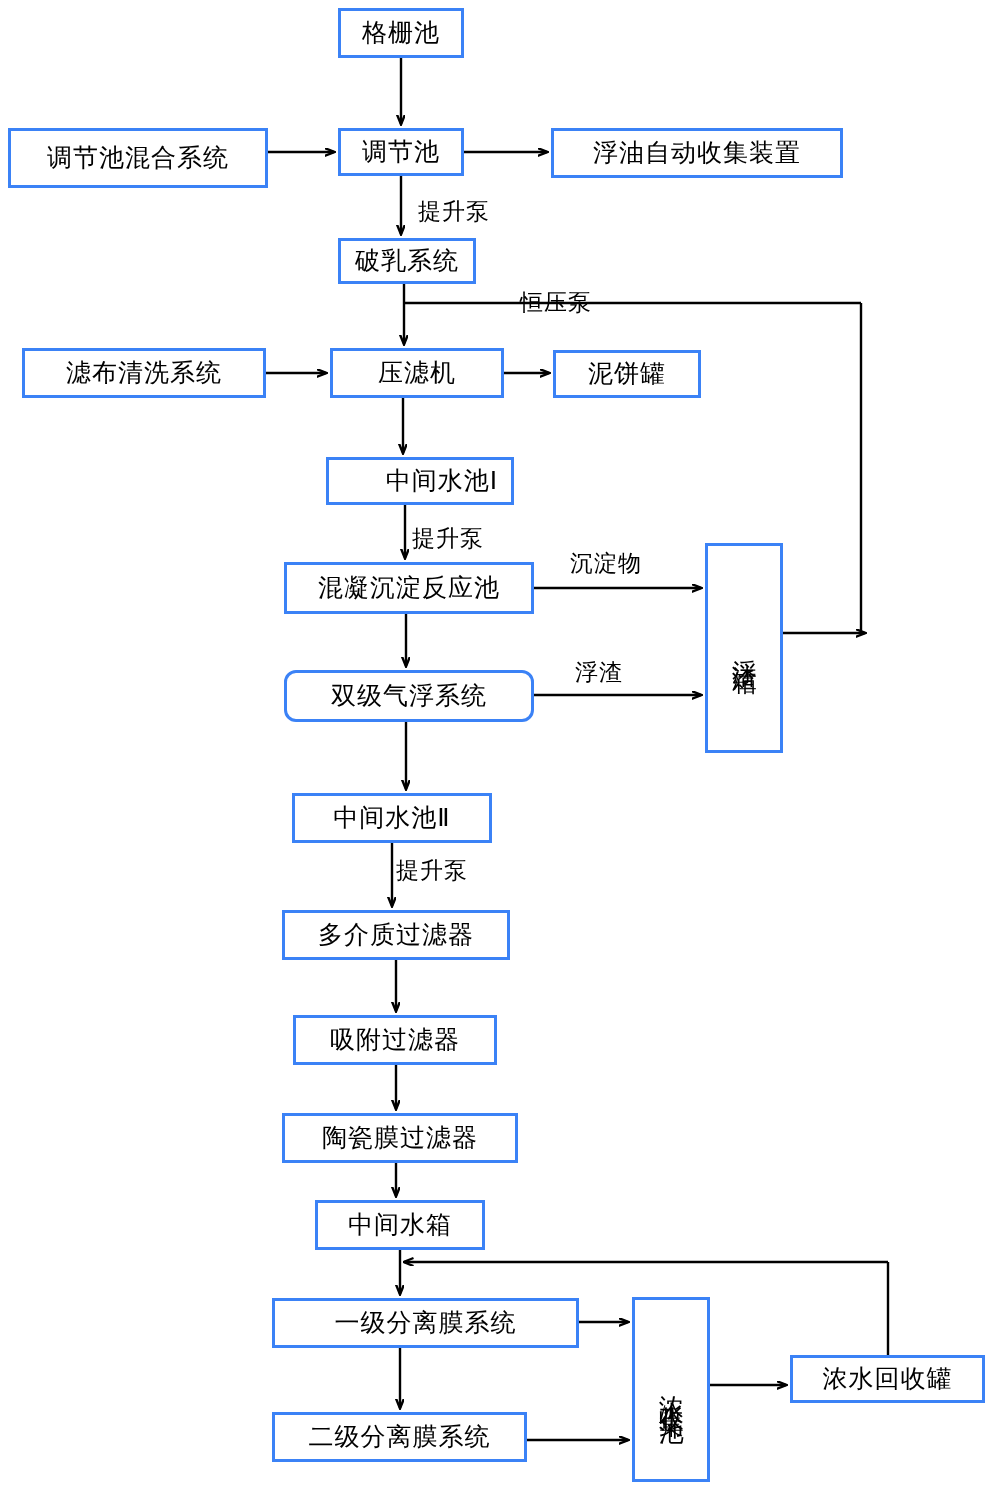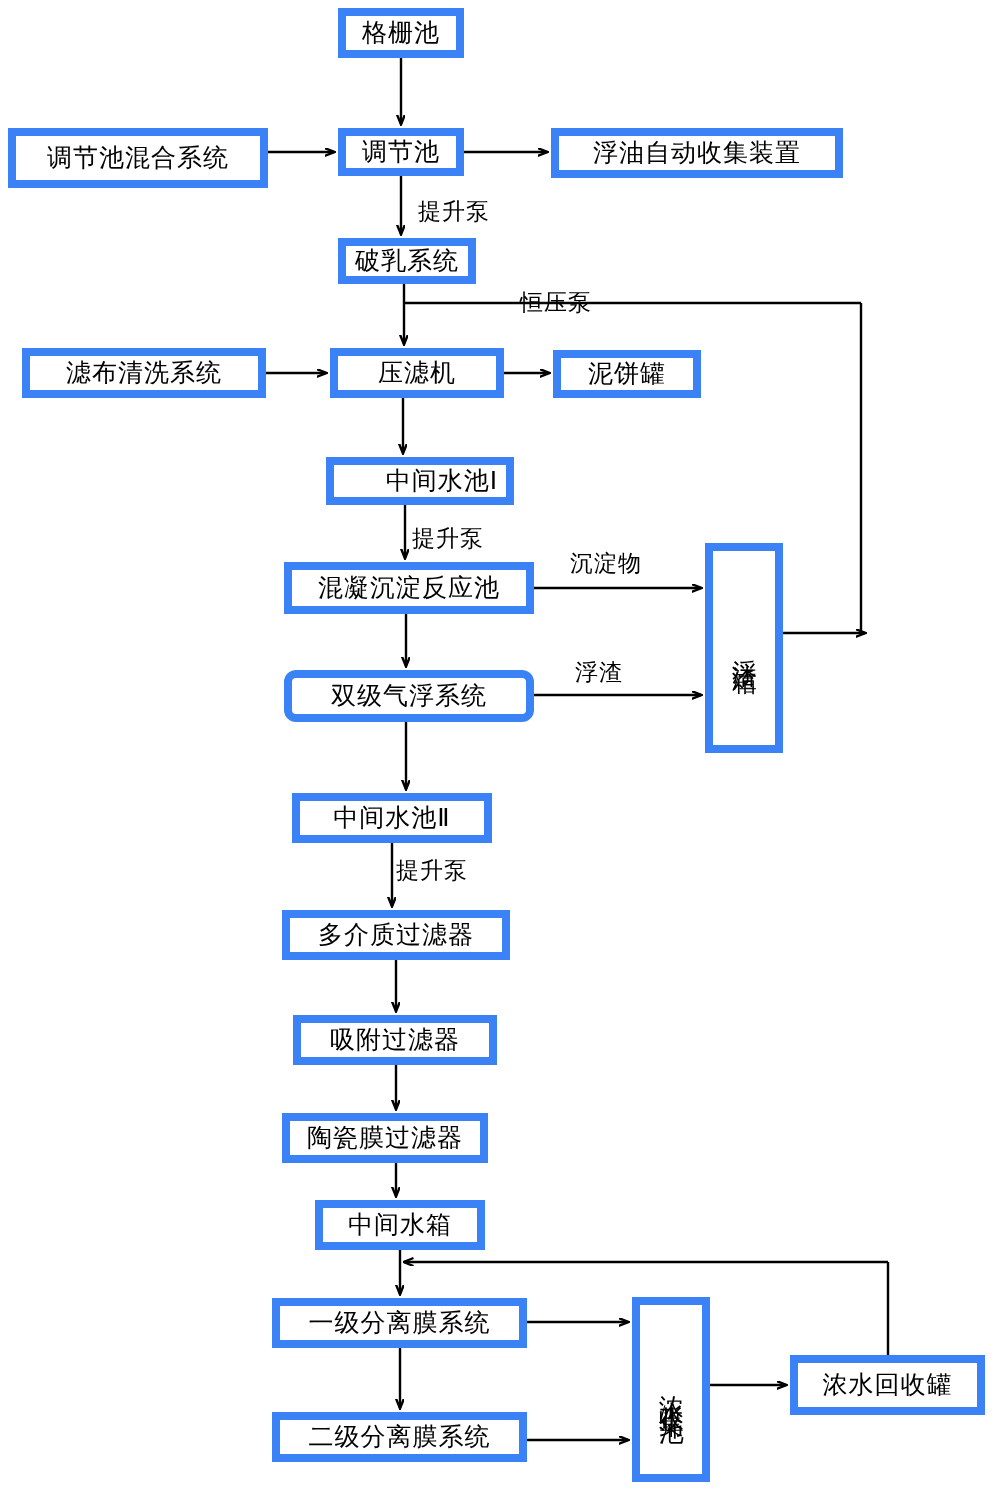--- a/index.html
+++ b/index.html
@@ -1,20 +1,20 @@
 <!DOCTYPE html>
 <html><head>
 <meta charset="utf-8">
 <style>
   html,body{margin:0;padding:0;background:#ffffff;}
   body{width:995px;height:1492px;position:relative;overflow:hidden;
        font-family:"DejaVu Sans","Liberation Sans",sans-serif;}
   #canvas{position:absolute;left:0;top:0;width:995px;height:1492px;}
   .node{position:absolute;box-sizing:border-box;background:#ffffff;
-        border:8px solid #3b82f6;display:flex;align-items:center;
+        border:3px solid #3b82f6;display:flex;align-items:center;
         justify-content:center;text-align:center;color:#000;
         font-weight:400;letter-spacing:1px;line-height:1.1;}
   .node.vert{writing-mode:vertical-rl;text-orientation:upright;
              letter-spacing:6px;padding:6px 0;}
   .edge-label{position:absolute;color:#000;background:transparent;
               white-space:nowrap;letter-spacing:1px;}
   svg.wires{position:absolute;left:0;top:0;width:995px;height:1492px;
             pointer-events:none;}
   svg.wires line, svg.wires path{stroke:#000;stroke-width:2.4;fill:none;}
 </style>
@@ -107,31 +107,31 @@
   <div class="node" style="left:284px;top:670px;width:250px;height:52px;font-size:25px;border-radius:12px;">双级气浮系统</div>
 
   <div class="node vert" style="left:705px;top:543px;width:78px;height:210px;font-size:25px;">浮渣箱</div>
 
   <div class="node" style="left:292px;top:793px;width:200px;height:50px;font-size:25px;">中间水池Ⅱ</div>
 
   <div class="node" style="left:282px;top:910px;width:228px;height:50px;font-size:25px;">多介质过滤器</div>
 
   <div class="node" style="left:293px;top:1015px;width:204px;height:50px;font-size:25px;">吸附过滤器</div>
 
-  <div class="node" style="left:282px;top:1113px;width:206px;height:50px;font-size:25px;">陶瓷膜过滤器</div>
+  <div class="node" style="left:282px;top:1113px;width:236px;height:50px;font-size:25px;">陶瓷膜过滤器</div>
 
   <div class="node" style="left:315px;top:1200px;width:170px;height:50px;font-size:25px;">中间水箱</div>
 
-  <div class="node" style="left:272px;top:1298px;width:255px;height:50px;font-size:25px;">一级分离膜系统</div>
+  <div class="node" style="left:272px;top:1298px;width:307px;height:50px;font-size:25px;">一级分离膜系统</div>
 
   <div class="node" style="left:272px;top:1412px;width:255px;height:50px;font-size:25px;">二级分离膜系统</div>
 
   <div class="node vert" style="left:632px;top:1297px;width:78px;height:185px;font-size:25px;">浓水收集池</div>
 
-  <div class="node" style="left:790px;top:1355px;width:195px;height:60px;font-size:25px;">浓水回收罐</div>
+  <div class="node" style="left:790px;top:1355px;width:195px;height:48px;font-size:25px;">浓水回收罐</div>
 
   <div class="edge-label" style="left:418px;top:196px;font-size:23px;">提升泵</div>
 
   <div class="edge-label" style="left:520px;top:287px;font-size:23px;">恒压泵</div>
 
   <div class="edge-label" style="left:412px;top:523px;font-size:23px;">提升泵</div>
 
   <div class="edge-label" style="left:570px;top:548px;font-size:23px;">沉淀物</div>
 
   <div class="edge-label" style="left:575px;top:657px;font-size:23px;">浮渣</div>

